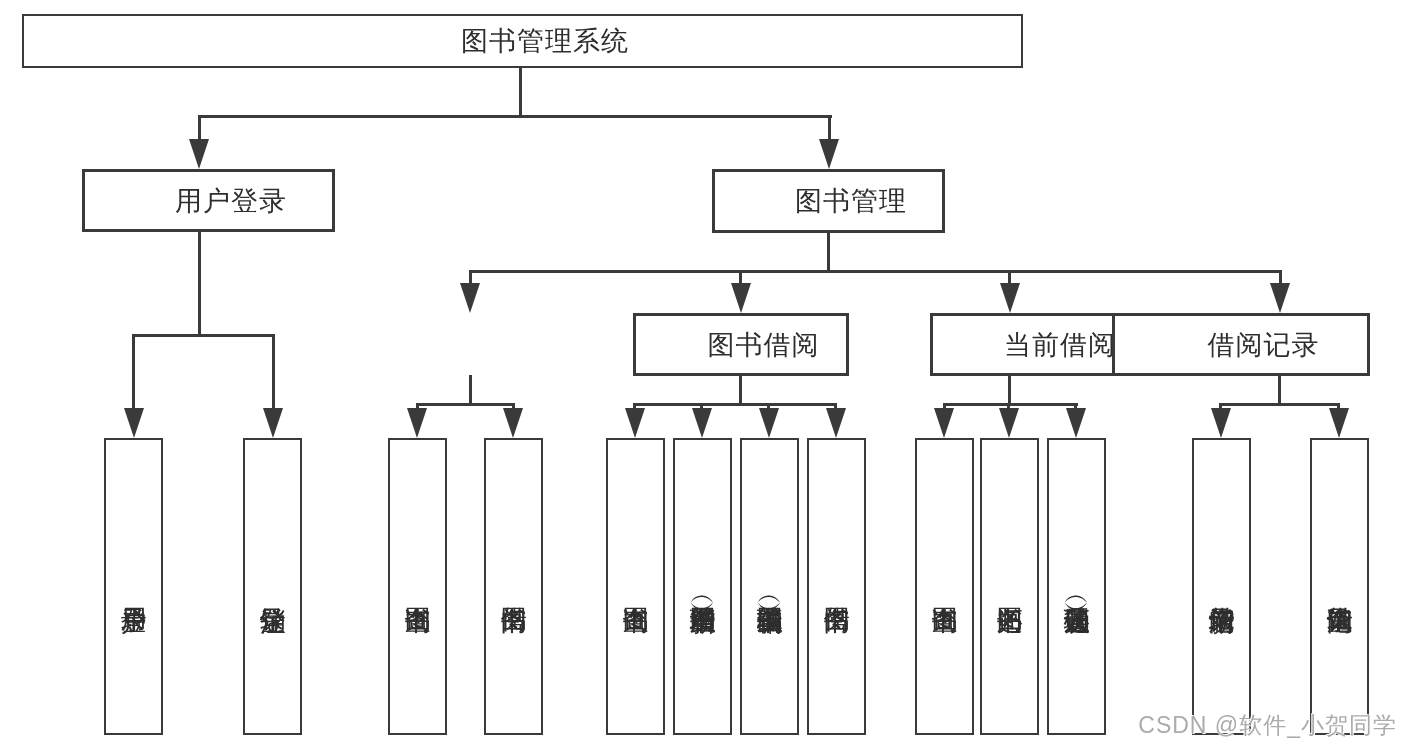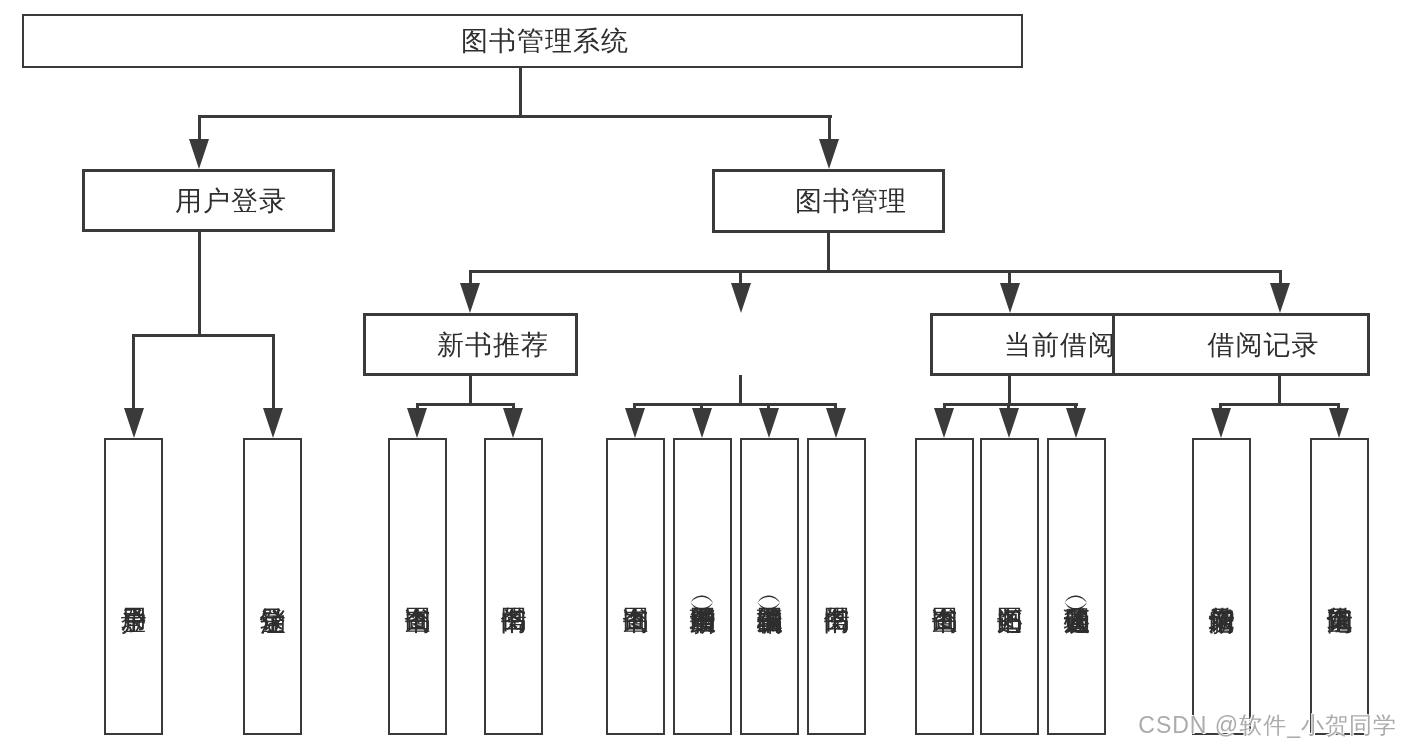--- a/index.html
+++ b/index.html
@@ -73,22 +73,22 @@
   <div class="hl" style="left:469px;top:270px;width:813px"></div>
   <div class="vl" style="left:469px;top:270px;height:18px"></div>
   <div class="ar" style="left:460px;top:283px"></div>
   <div class="vl" style="left:739px;top:270px;height:18px"></div>
   <div class="ar" style="left:731px;top:283px"></div>
   <div class="vl" style="left:1008px;top:270px;height:18px"></div>
   <div class="ar" style="left:1000px;top:283px"></div>
   <div class="vl" style="left:1279px;top:270px;height:18px"></div>
   <div class="ar" style="left:1270px;top:283px"></div>
 
-  <div class="node" style="left:363px;top:313px;width:215px;height:63px">
-    <span>新书推荐</span>
+  <div class="node" style="left:633px;top:313px;width:216px;height:63px">
+    <span>图书借阅</span>
   </div>
   <div class="node" style="left:930px;top:313px;width:215px;height:63px">
     <span>当前借阅</span>
   </div>
   <div class="node" style="left:1112px;top:313px;width:258px;height:63px">
     <span>借阅记录</span>
   </div>
 
   <div class="vl" style="left:469px;top:375px;height:31px"></div>
   <div class="hl" style="left:416px;top:403px;width:99px"></div>

